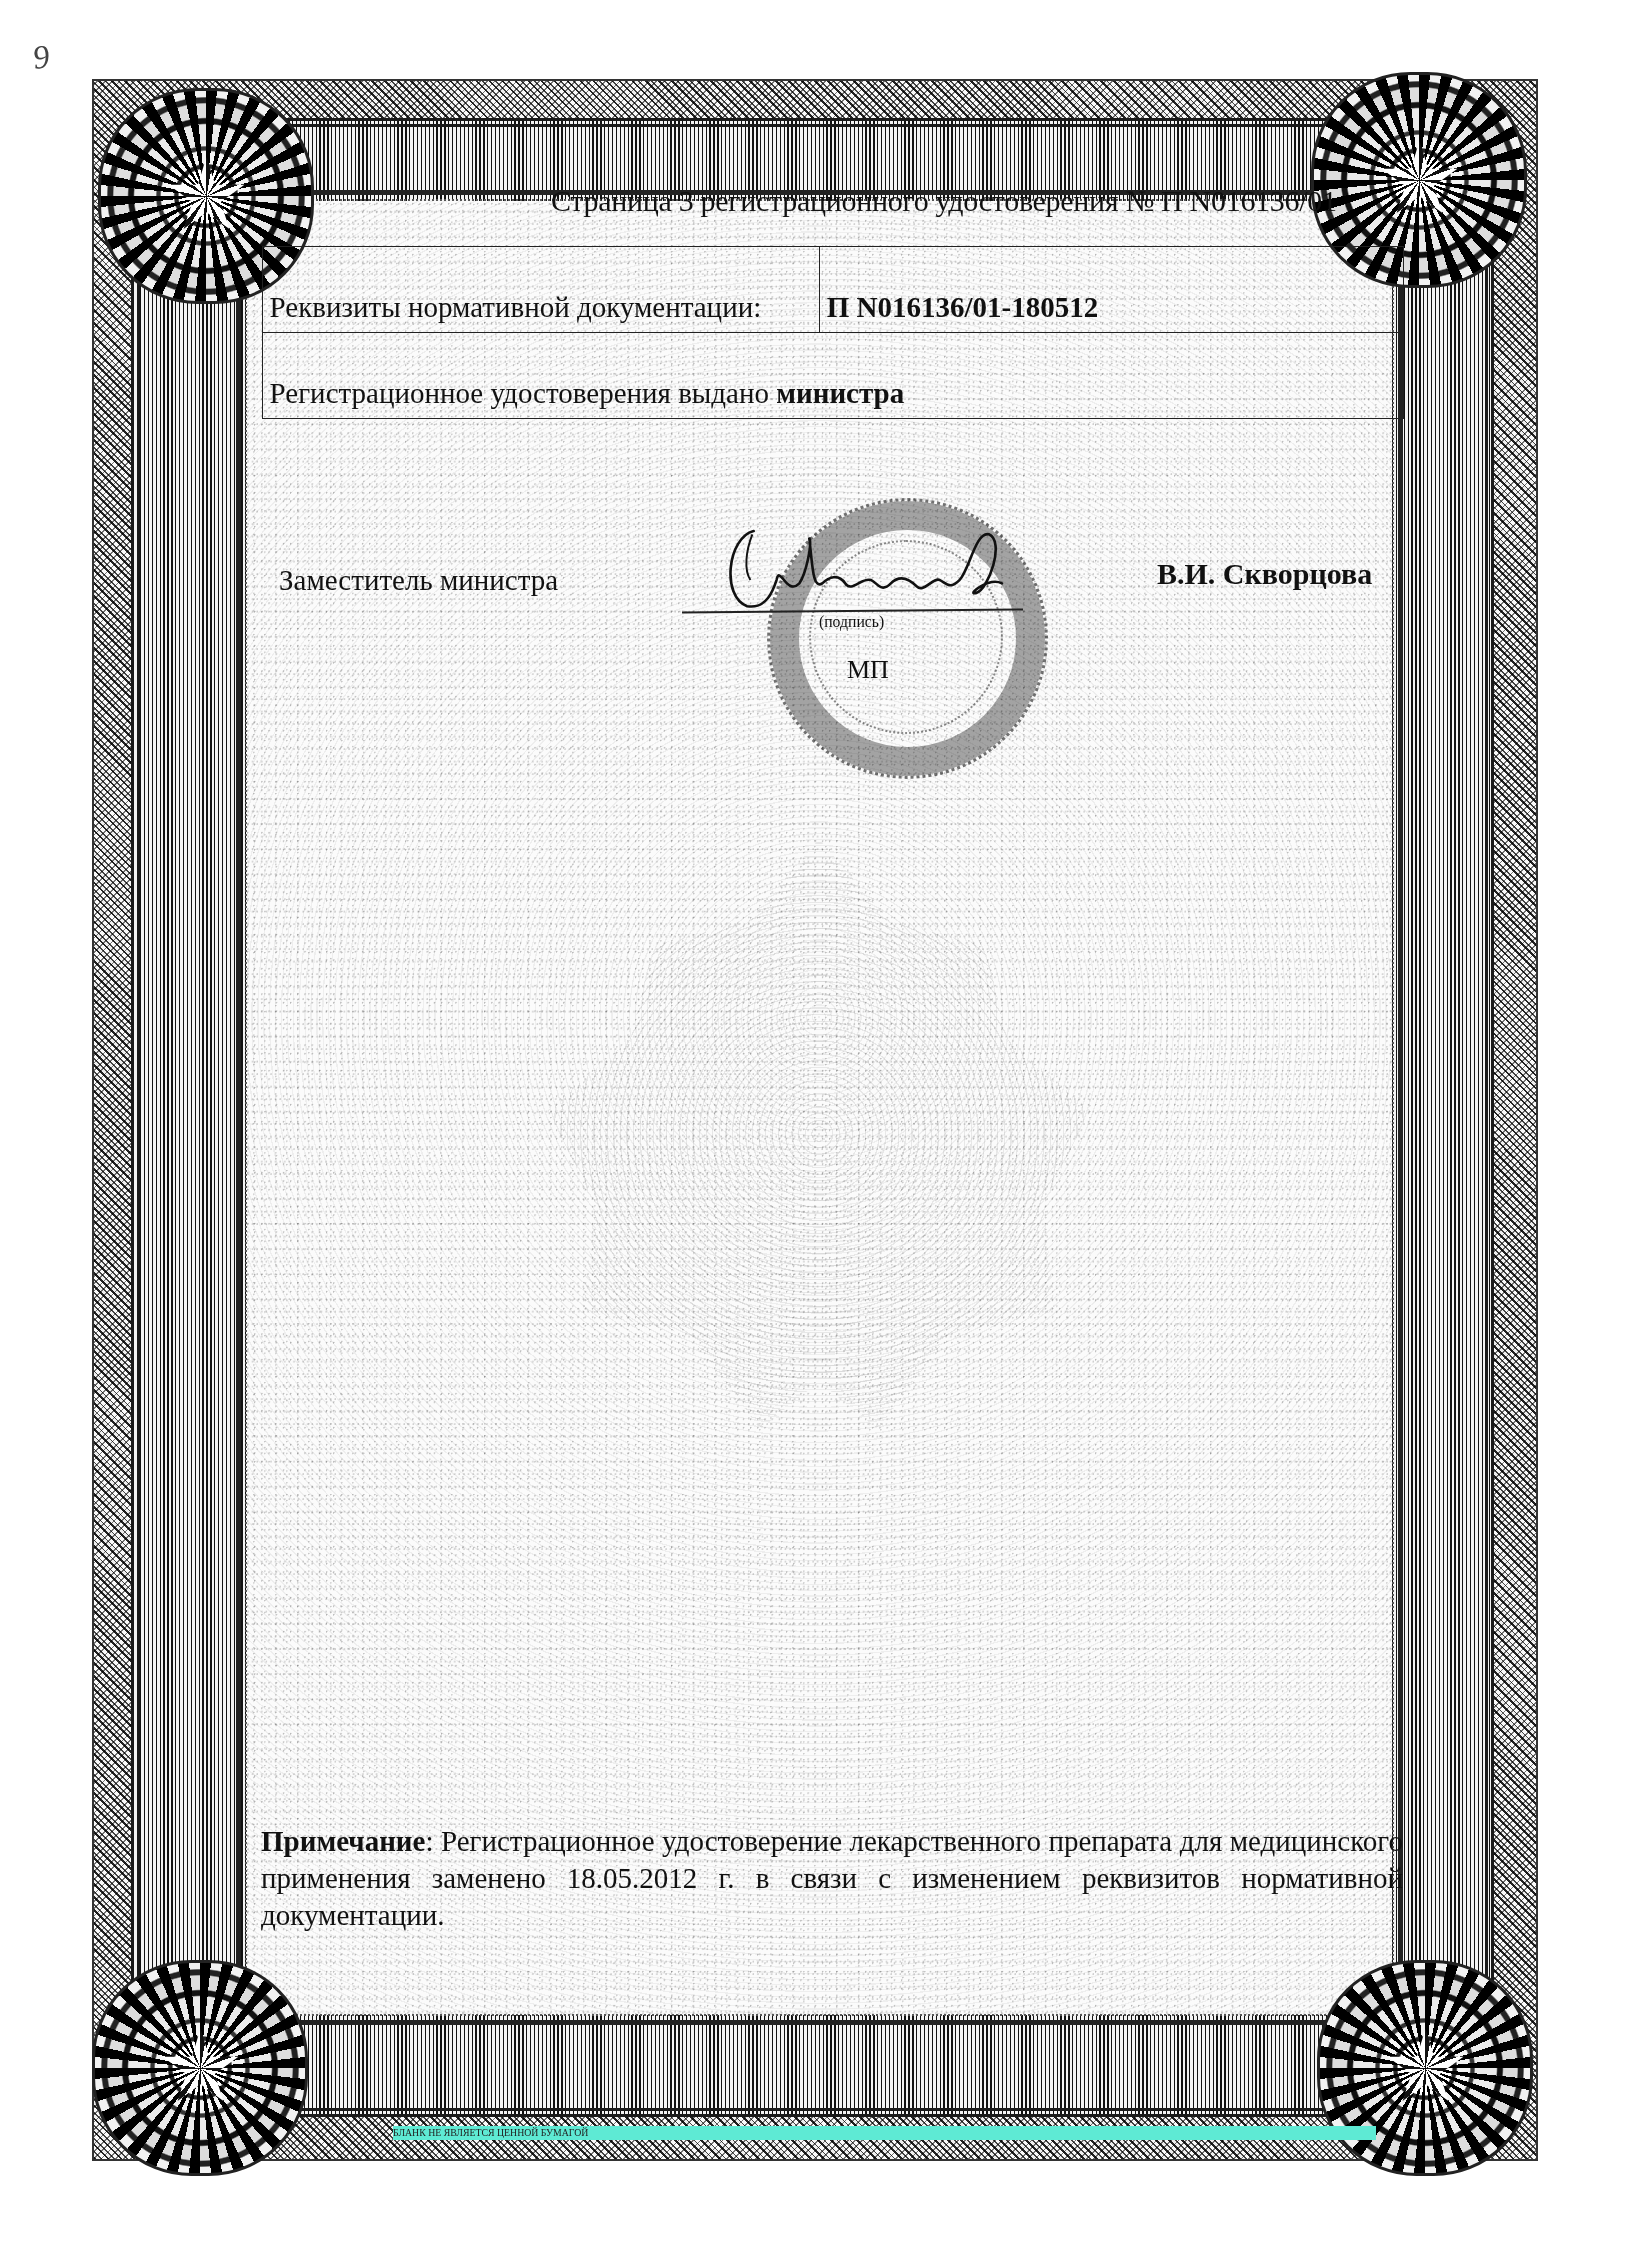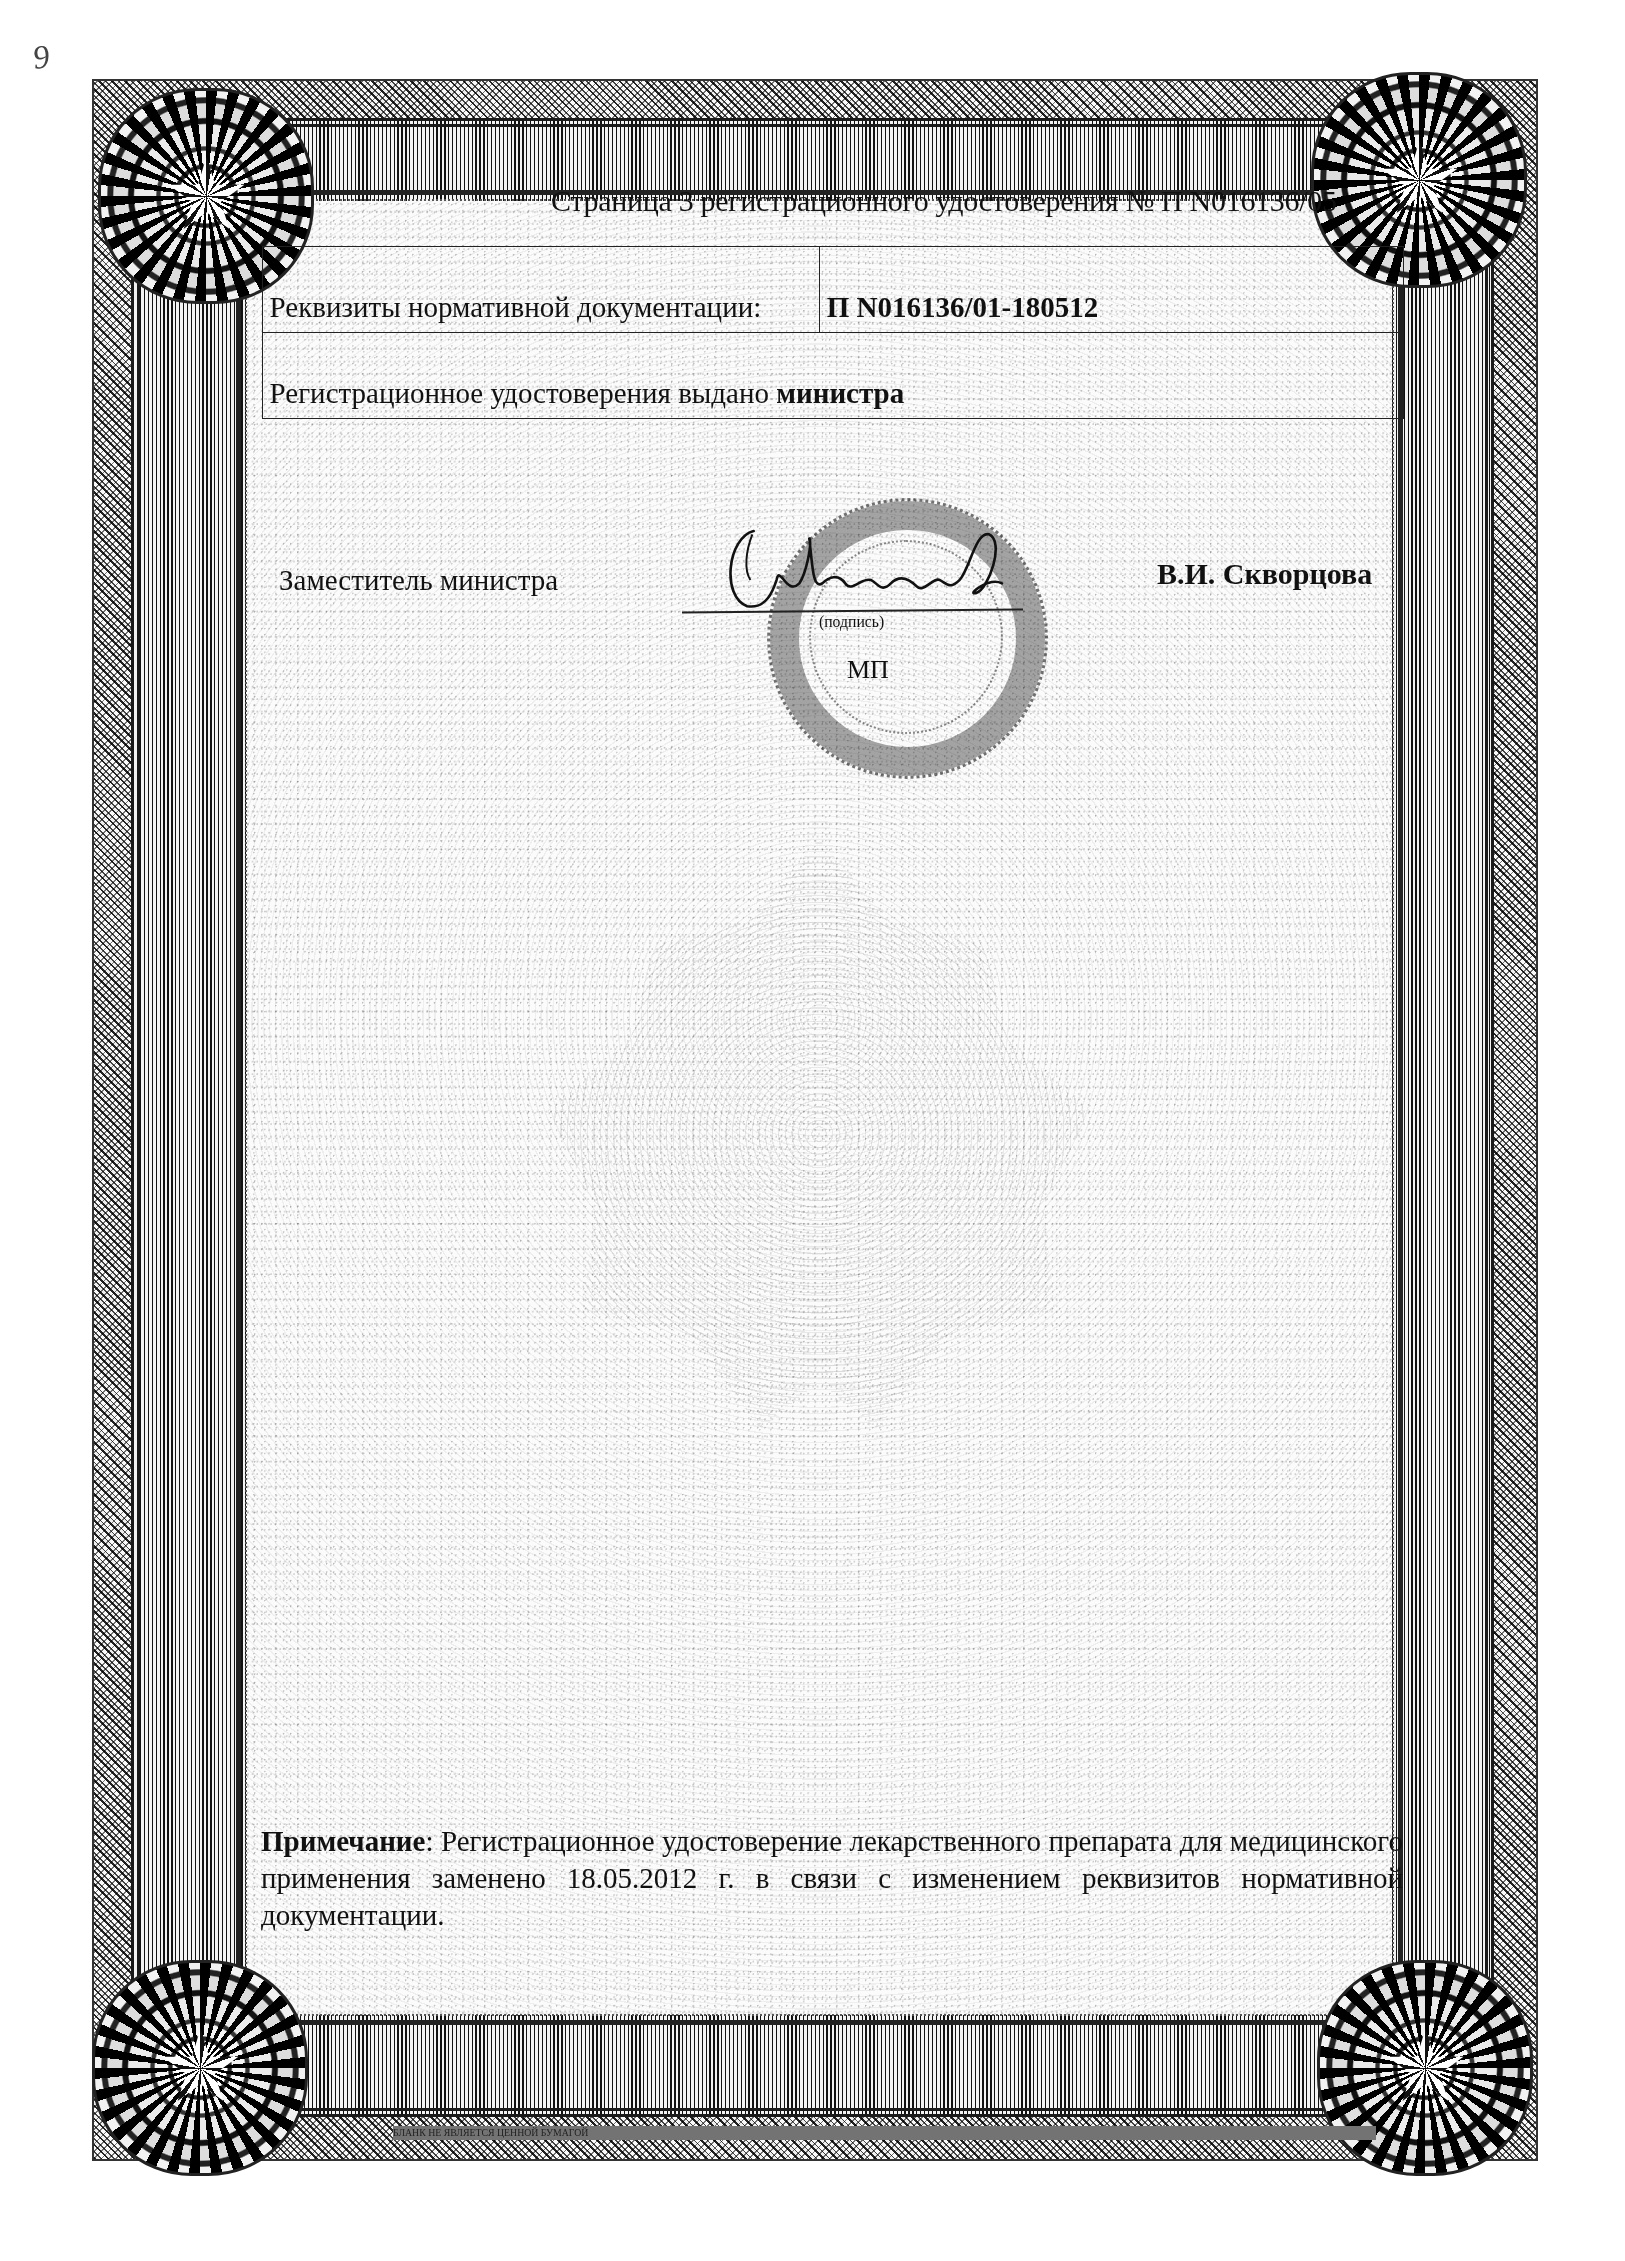--- a/index.html
+++ b/index.html
@@ -134,21 +134,21 @@
   
   .note {
     position: absolute; left: 261px; top: 1779px; width: 1142px; font-size: 29px; line-height: 37px;
     text-align: justify; text-align-last: left; margin-top: 44px;
   }
   .note .note-label { font-weight: bold; }
 
   .footer-strip {
     position: absolute; left: 393px; top: 2126px; width: 983px; height: 14.4px;
     font-size: 9.8px; line-height: 14.4px; color: #222; white-space: nowrap; overflow: hidden;
-    background: #737373;
+    background: #5eead4;
   }
 </style>
 </head>
 <body>
 
 <div class="page-corner-mark">9</div>
 
 <div class="frame-outer"></div>
 <div class="frame-band"></div>
 <div class="content speckle"></div>
@@ -162,21 +162,21 @@
   </div>
 <div class="rosette bl">
     <div class="star"></div>
   </div>
 <div class="rosette br">
     <div class="star"></div>
   </div>
 
 <div class="watermark"></div>
 
-<div class="page-header">Страница 3  регистрационного удостоверения № П N016136/05</div>
+<div class="page-header">Страница 3  регистрационного удостоверения № П N016136/01</div>
 
 <table class="doc-table">
   <tbody>
       <tr>
     <td class="label">Реквизиты нормативной документации:</td>
     <td class="value">П N016136/01-180512</td>
   </tr>
   <tr>
     <td colspan="2"><span>Регистрационное удостоверения выдано </span><span class="bold">министра</span></td>
   </tr>

